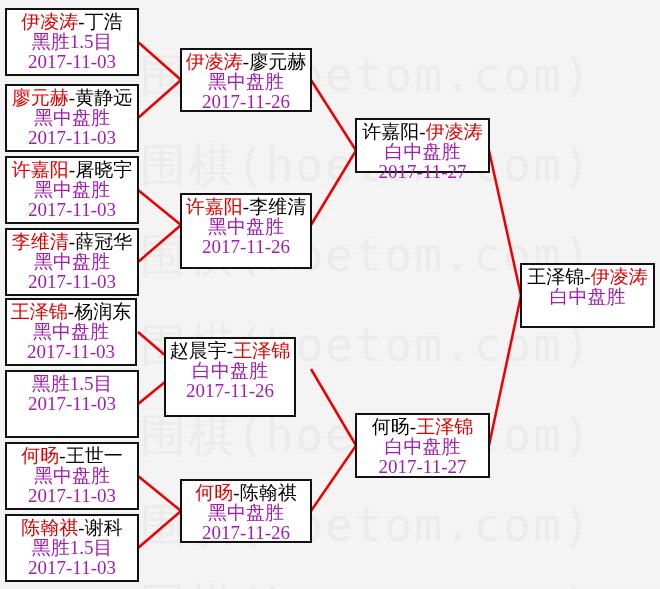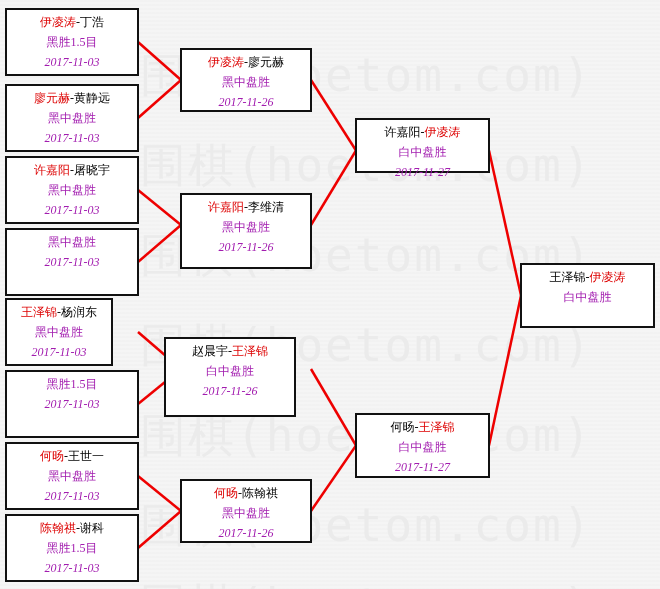--- a/index.html
+++ b/index.html
@@ -28,31 +28,31 @@
   
   #wires{position:absolute;left:0;top:0;z-index:2;pointer-events:none;}
   #wires line{stroke:var(--line,#ee0000);stroke-width:2.5;}
   
   .match{
     position:absolute;
     box-sizing:border-box;
     background:#ffffff;
     border:2px solid #111111;
     text-align:center;
-    font-size:12px;
+    font-size:19px;
     line-height:20px;
     color:#000;
     z-index:3;
     padding-top:2px;
     white-space:nowrap;
     cursor:pointer;
   }
   .match .names .winner{color:var(--red,#dd0000);}
   .match .result,.match .date{color:#a21caf;}
-  .match .date{font-family:"Liberation Serif","DejaVu Serif",serif;font-style:italic;}
+  .match .date{font-family:"Liberation Serif","DejaVu Serif",serif;}
 </style>
 </head>
 <body>
 
 <div id="stage">
 
   <div class="wm-row" style="top:45px">围棋(hoetom.com)</div>
   <div class="wm-row" style="top:135px">围棋(hoetom.com)</div>
   <div class="wm-row" style="top:225px">围棋(hoetom.com)</div>
   <div class="wm-row" style="top:315px">围棋(hoetom.com)</div>
@@ -86,24 +86,25 @@
     <div class="names"><span class="p1 winner">廖元赫</span><span>-</span><span class="p2">黄静远</span></div>
     <div class="result">黑中盘胜</div>
     <div class="date">2017-11-03</div>
   </div>
   <div class="match" style="left:5px;top:156px;width:134px;height:68px">
     <div class="names"><span class="p1 winner">许嘉阳</span><span>-</span><span class="p2">屠晓宇</span></div>
     <div class="result">黑中盘胜</div>
     <div class="date">2017-11-03</div>
   </div>
   <div class="match" style="left:5px;top:228px;width:134px;height:68px">
+    <div class="names"><span class="p1 winner">李维清</span><span>-</span><span class="p2">薛冠华</span></div>
     <div class="result">黑中盘胜</div>
     <div class="date">2017-11-03</div>
   </div>
-  <div class="match" style="left:5px;top:298px;width:108px;height:68px">
+  <div class="match" style="left:5px;top:298px;width:132px;height:68px">
     <div class="names"><span class="p1 winner">王泽锦</span><span>-</span><span class="p2">杨润东</span></div>
     <div class="result">黑中盘胜</div>
     <div class="date">2017-11-03</div>
   </div>
   <div class="match" style="left:5px;top:370px;width:134px;height:68px">
     <div class="result">黑胜1.5目</div>
     <div class="date">2017-11-03</div>
   </div>
   <div class="match" style="left:5px;top:442px;width:134px;height:68px">
     <div class="names"><span class="p1 winner">何旸</span><span>-</span><span class="p2">王世一</span></div>

